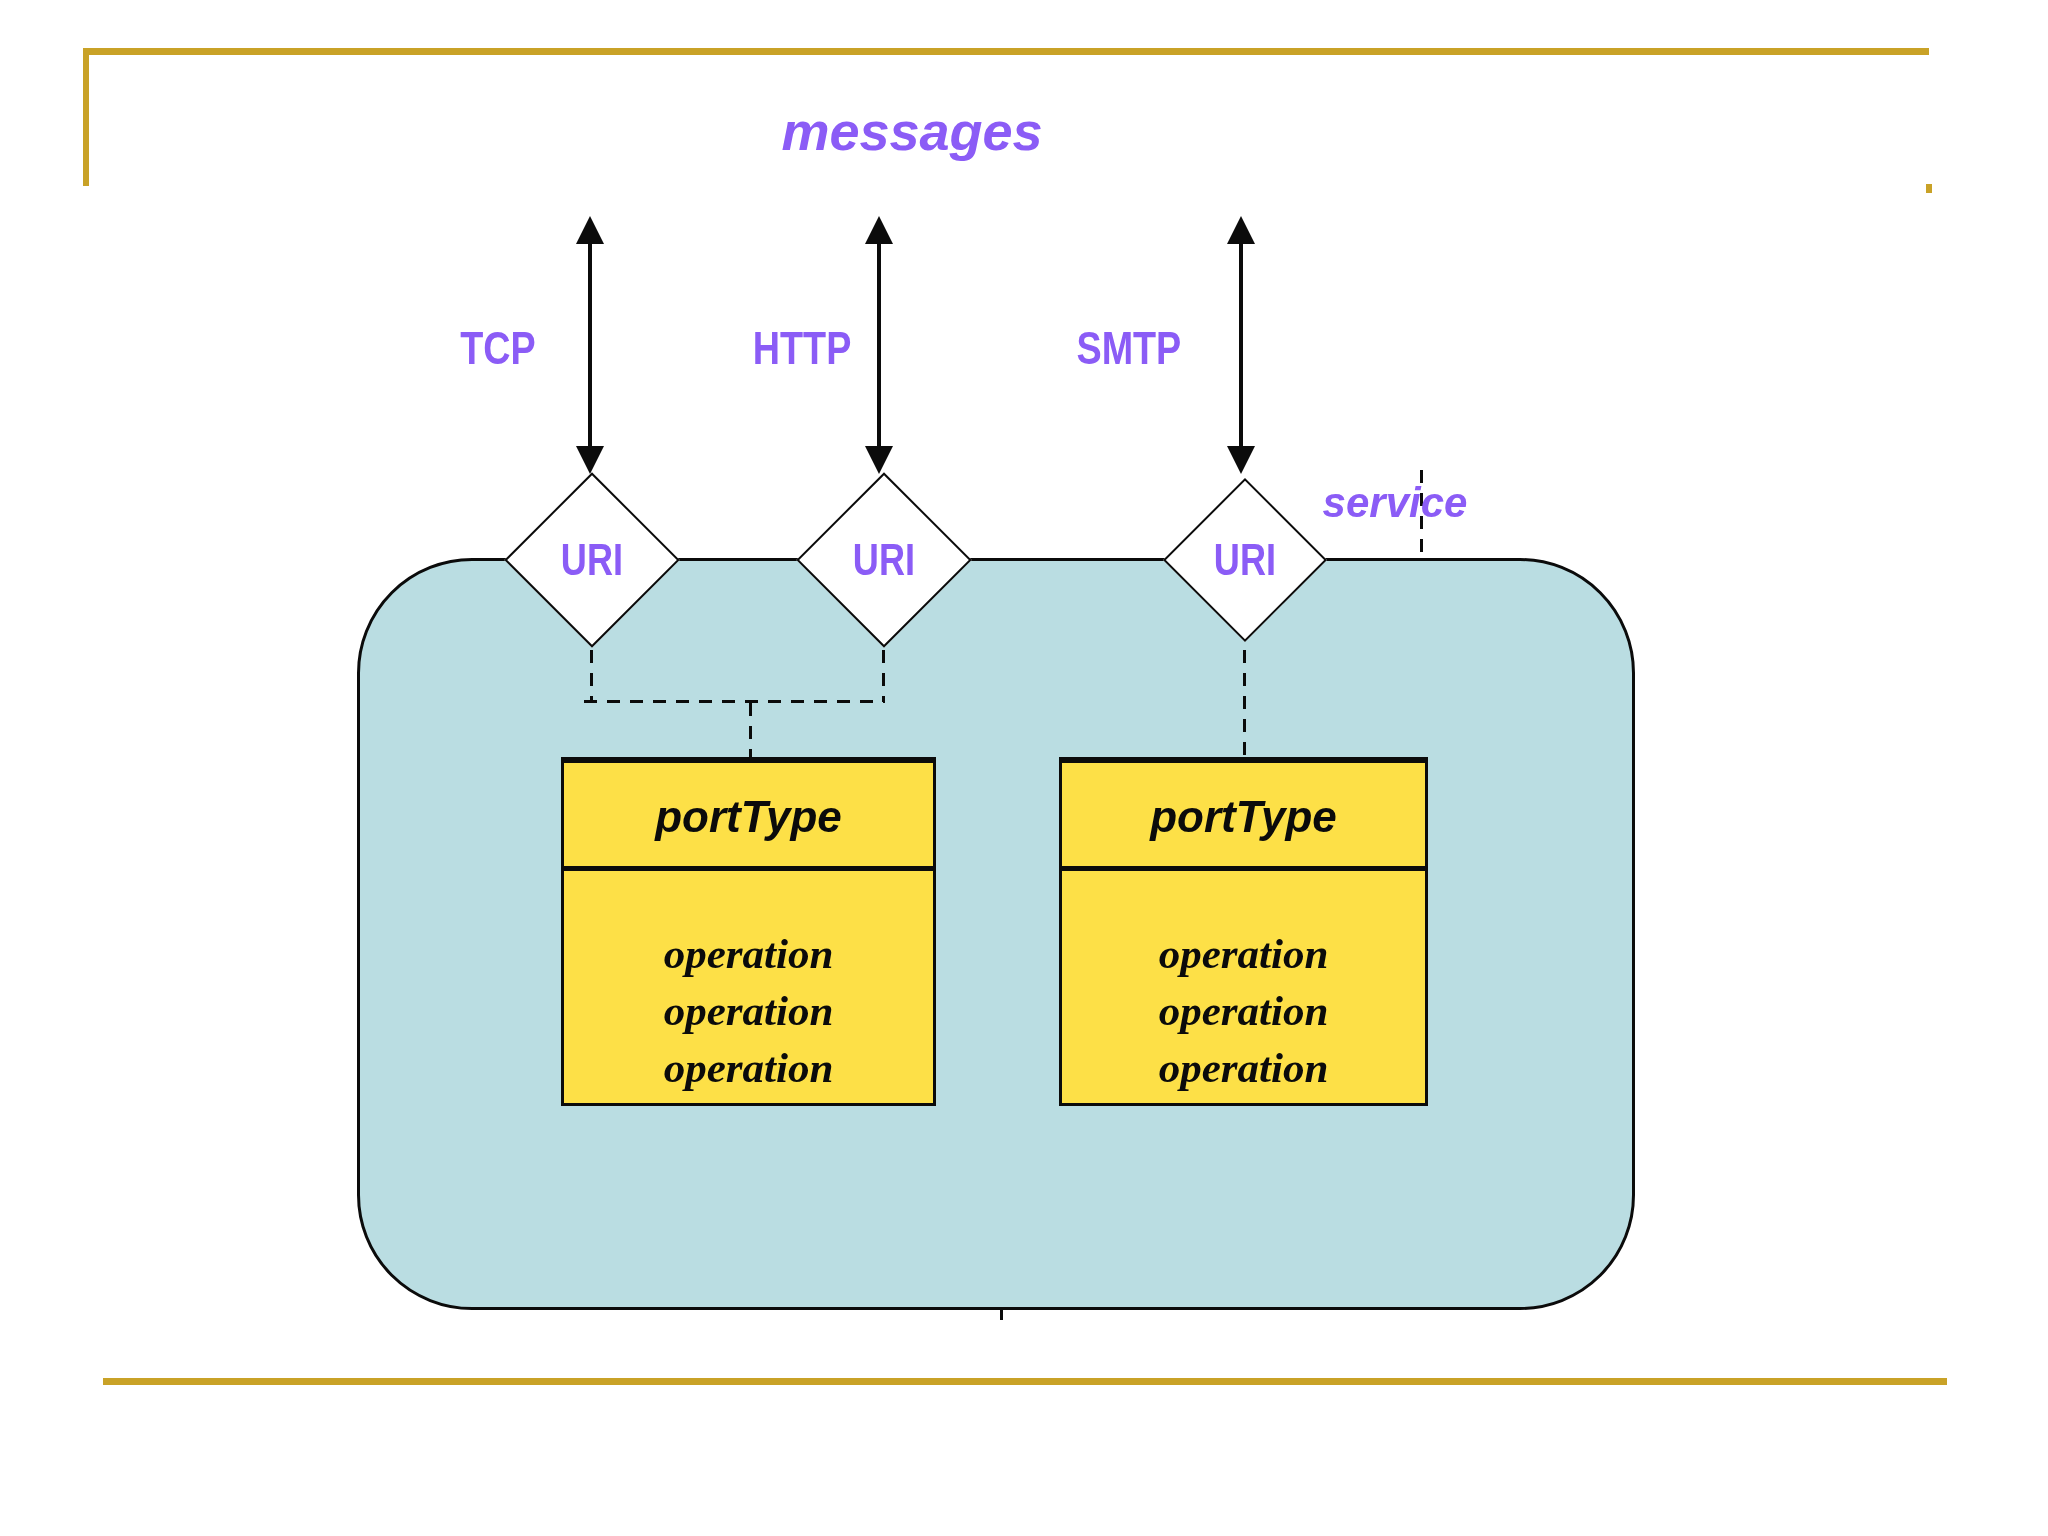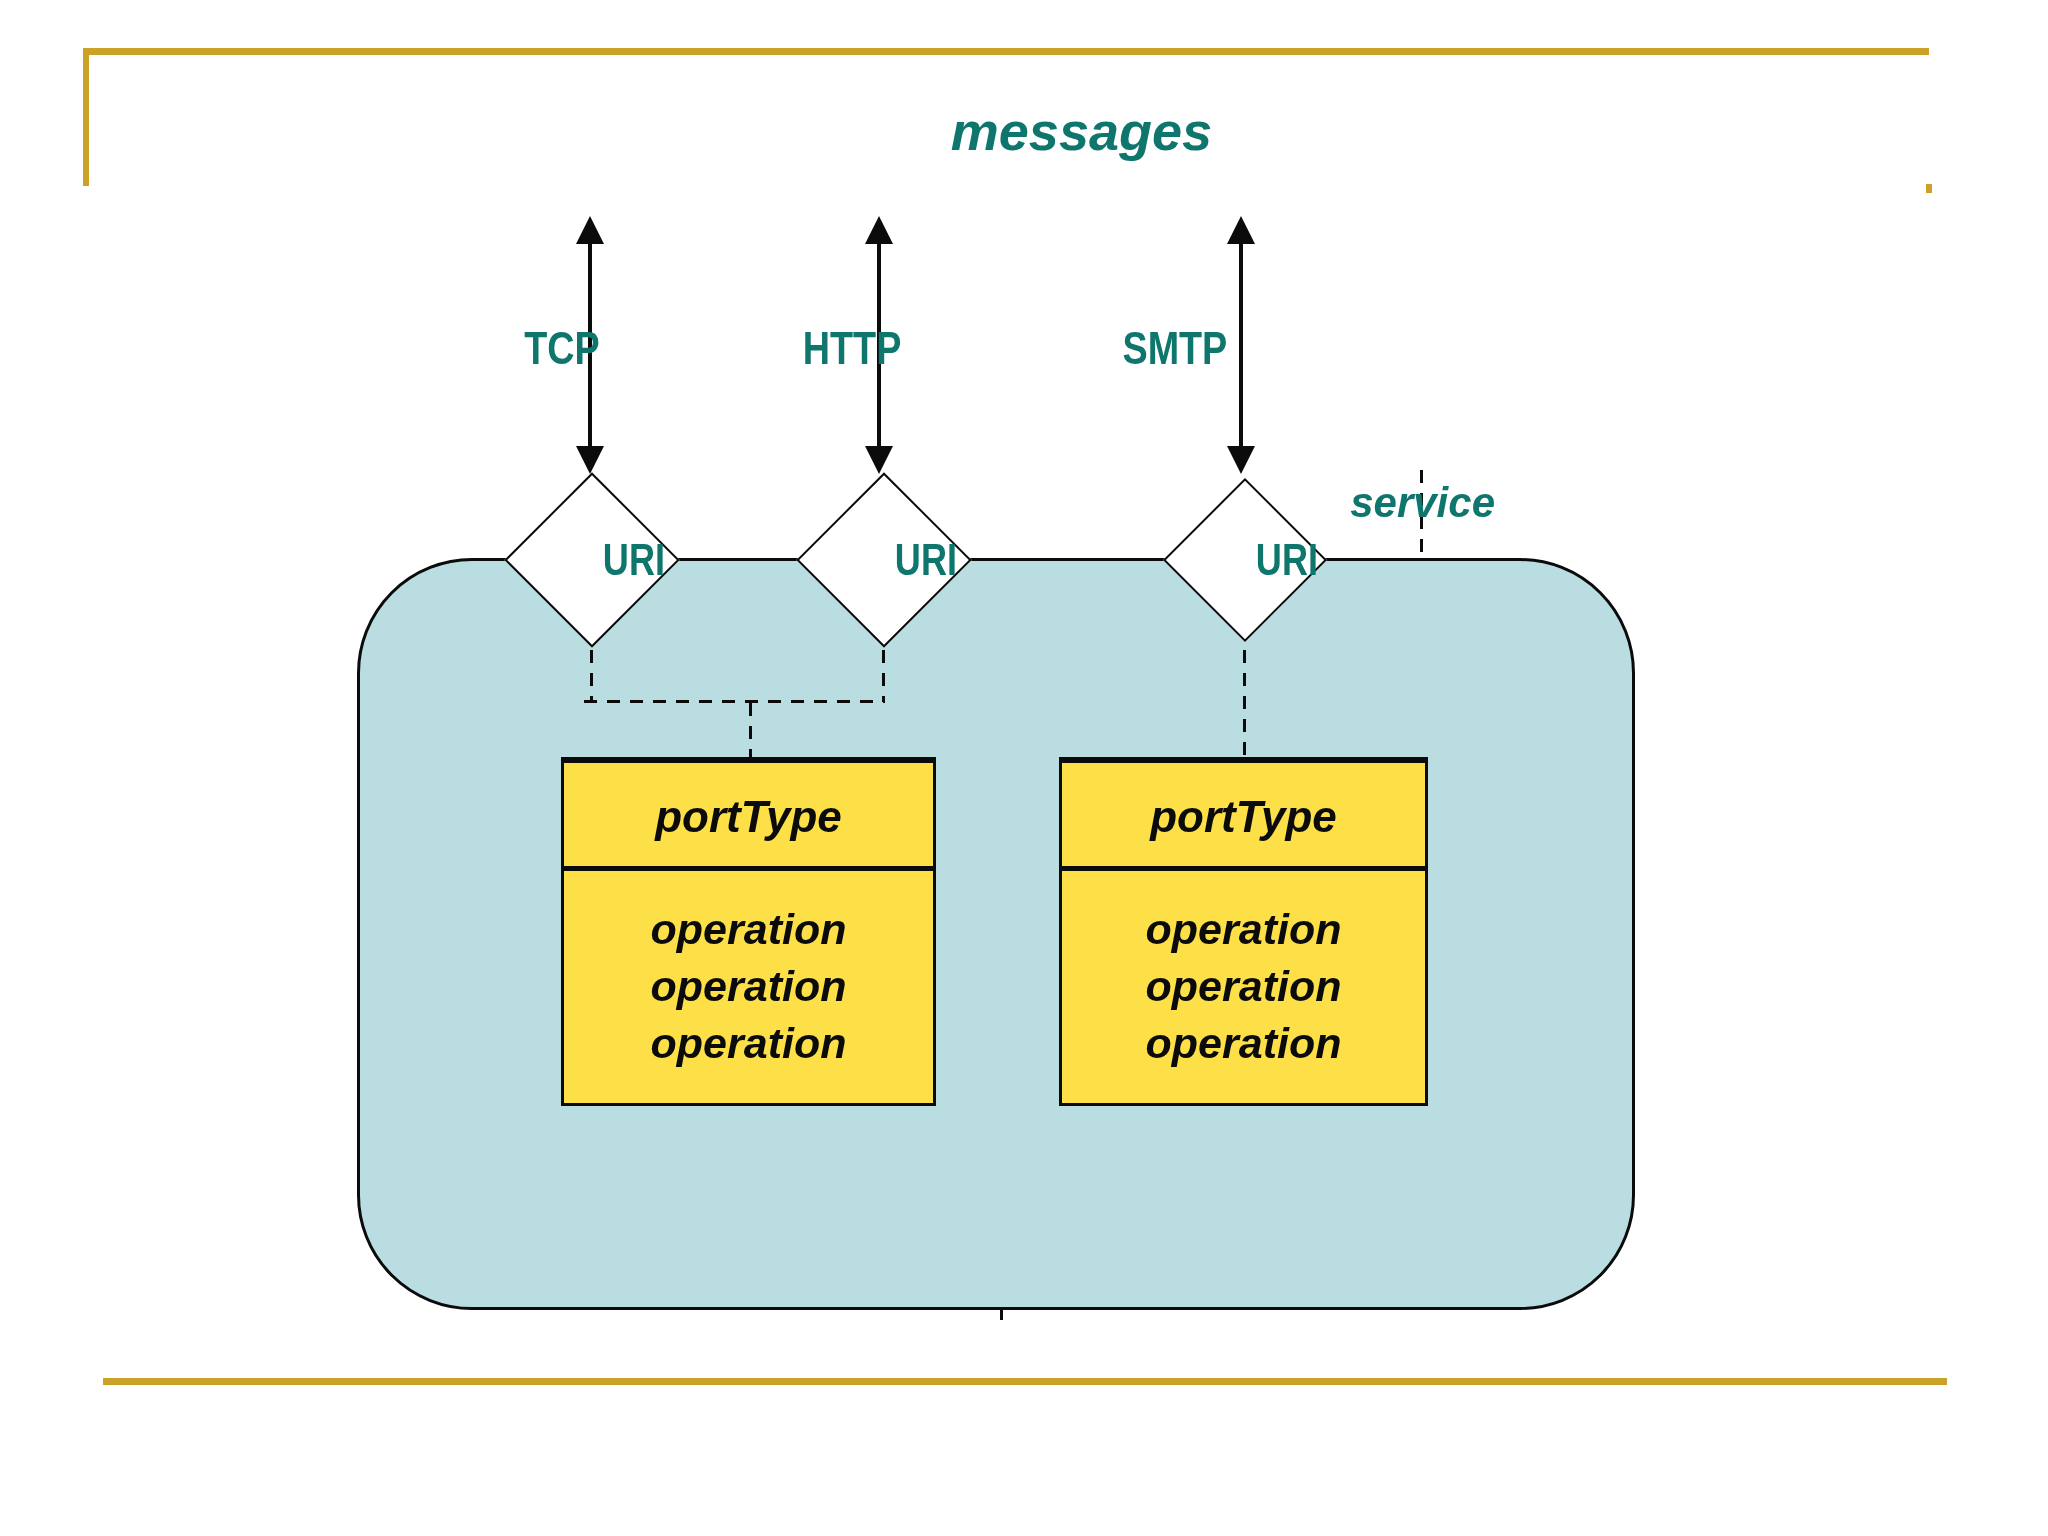--- a/index.html
+++ b/index.html
@@ -12,21 +12,21 @@
     overflow: hidden;
     font-family: "Liberation Sans", sans-serif;
     color: #0b0b0b;
   }
   .abs { position: absolute; }
 
   
   .gold { background: #c9a227; }
 
   
-  .lbl { text-align: right; white-space: nowrap; color: #0f766e; }
+  .lbl { text-align: center; white-space: nowrap; color: #8b5cf6; }
   .bi  { font-weight: bold; font-style: italic; }
   .b   { font-weight: bold; }
   .cond { display: inline-block; transform: scaleX(0.82); transform-origin: 50% 50%; }
 
   .title { font-size: 54px; line-height: 62px; z-index: 6; }
 
   
   .arrow { width: 28px; height: 258px; z-index: 4; }
   .arrow .head-up {
     position: absolute; left: 0; top: 0; width: 0; height: 0;
@@ -71,21 +71,21 @@
   
   .port-box {
     background: #fde047; z-index: 2;
     border: solid #0b0b0b; border-width: 6px 3px 3px 3px;
   }
   .port-header {
     height: 108px; line-height: 108px; text-align: center;
     font-size: 44px; font-weight: bold; font-style: italic;
     border-bottom: 5px solid #0b0b0b;
   }
-  .port-ops { padding-top: 30px; }
+  .port-ops { padding-top: 54px; font-family: Liberation Serif, serif; }
   .op-line {
     height: 57px; line-height: 57px; text-align: center;
     font-size: 43px; font-weight: bold; font-style: italic;
   }
 
   .tick { background: #0b0b0b; z-index: 2; }
 </style>
 </head>
 <body>
 

